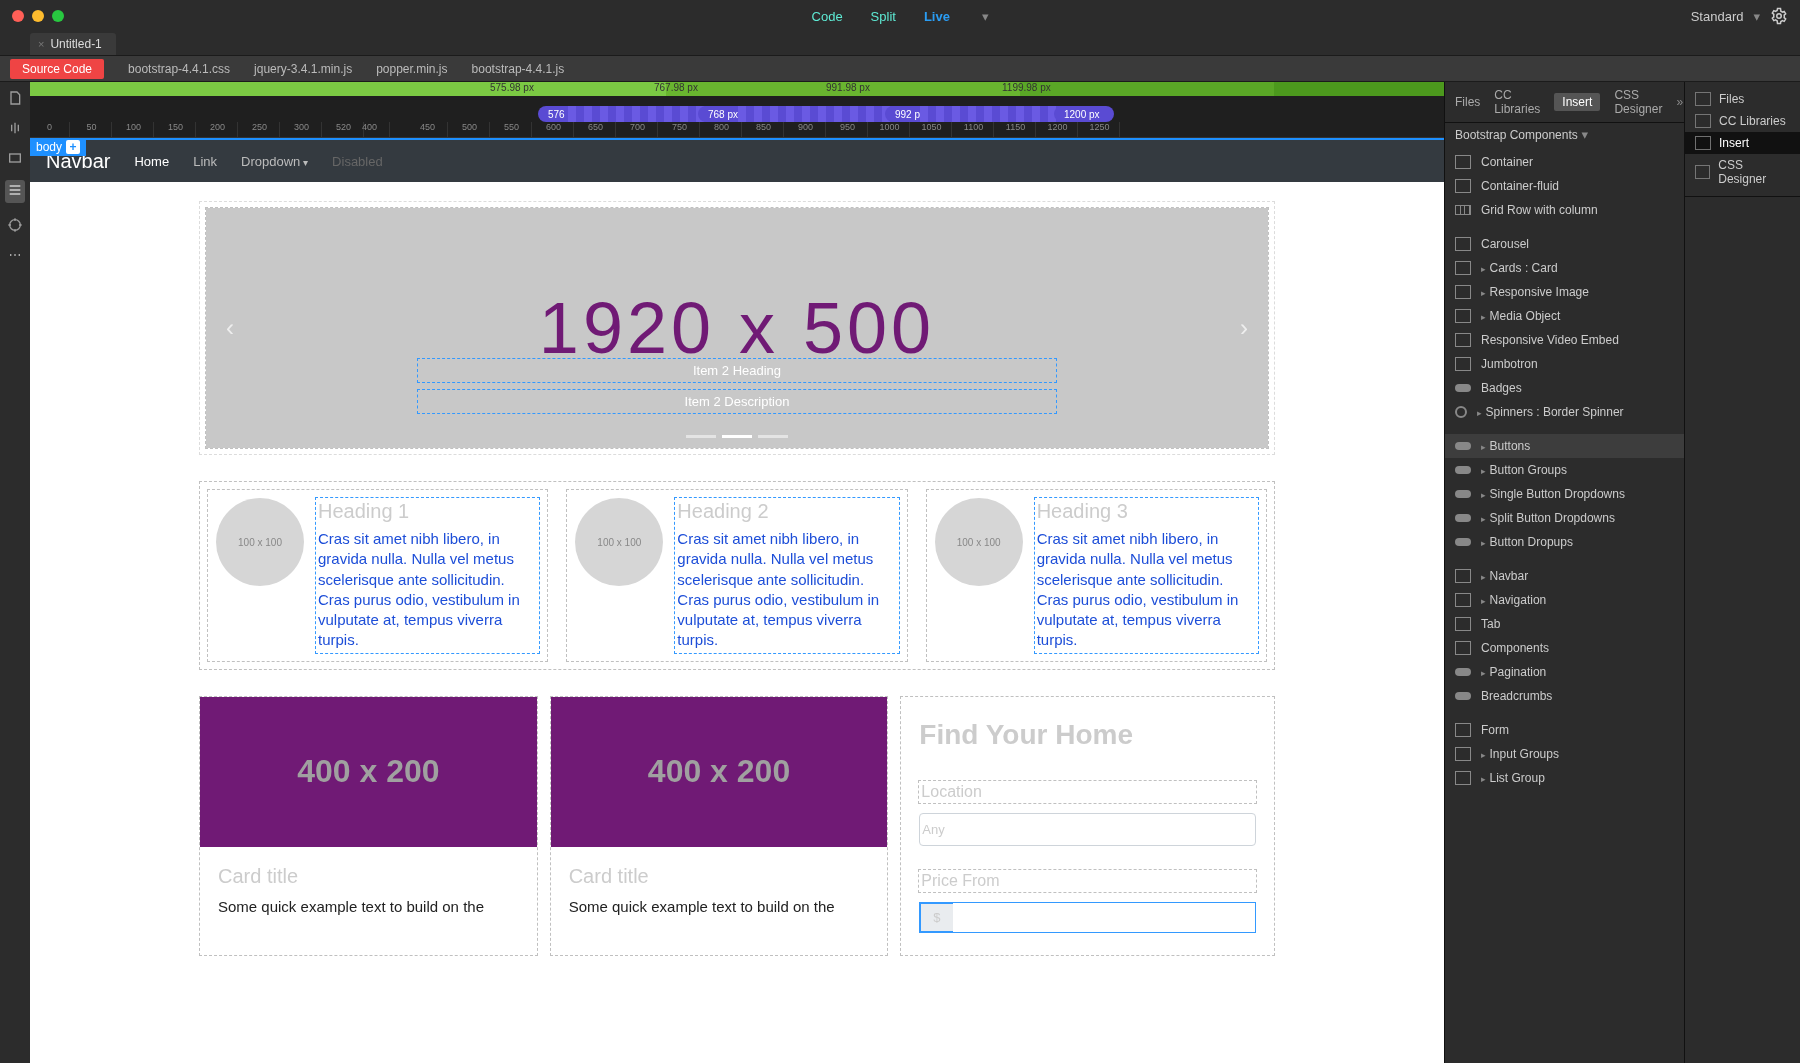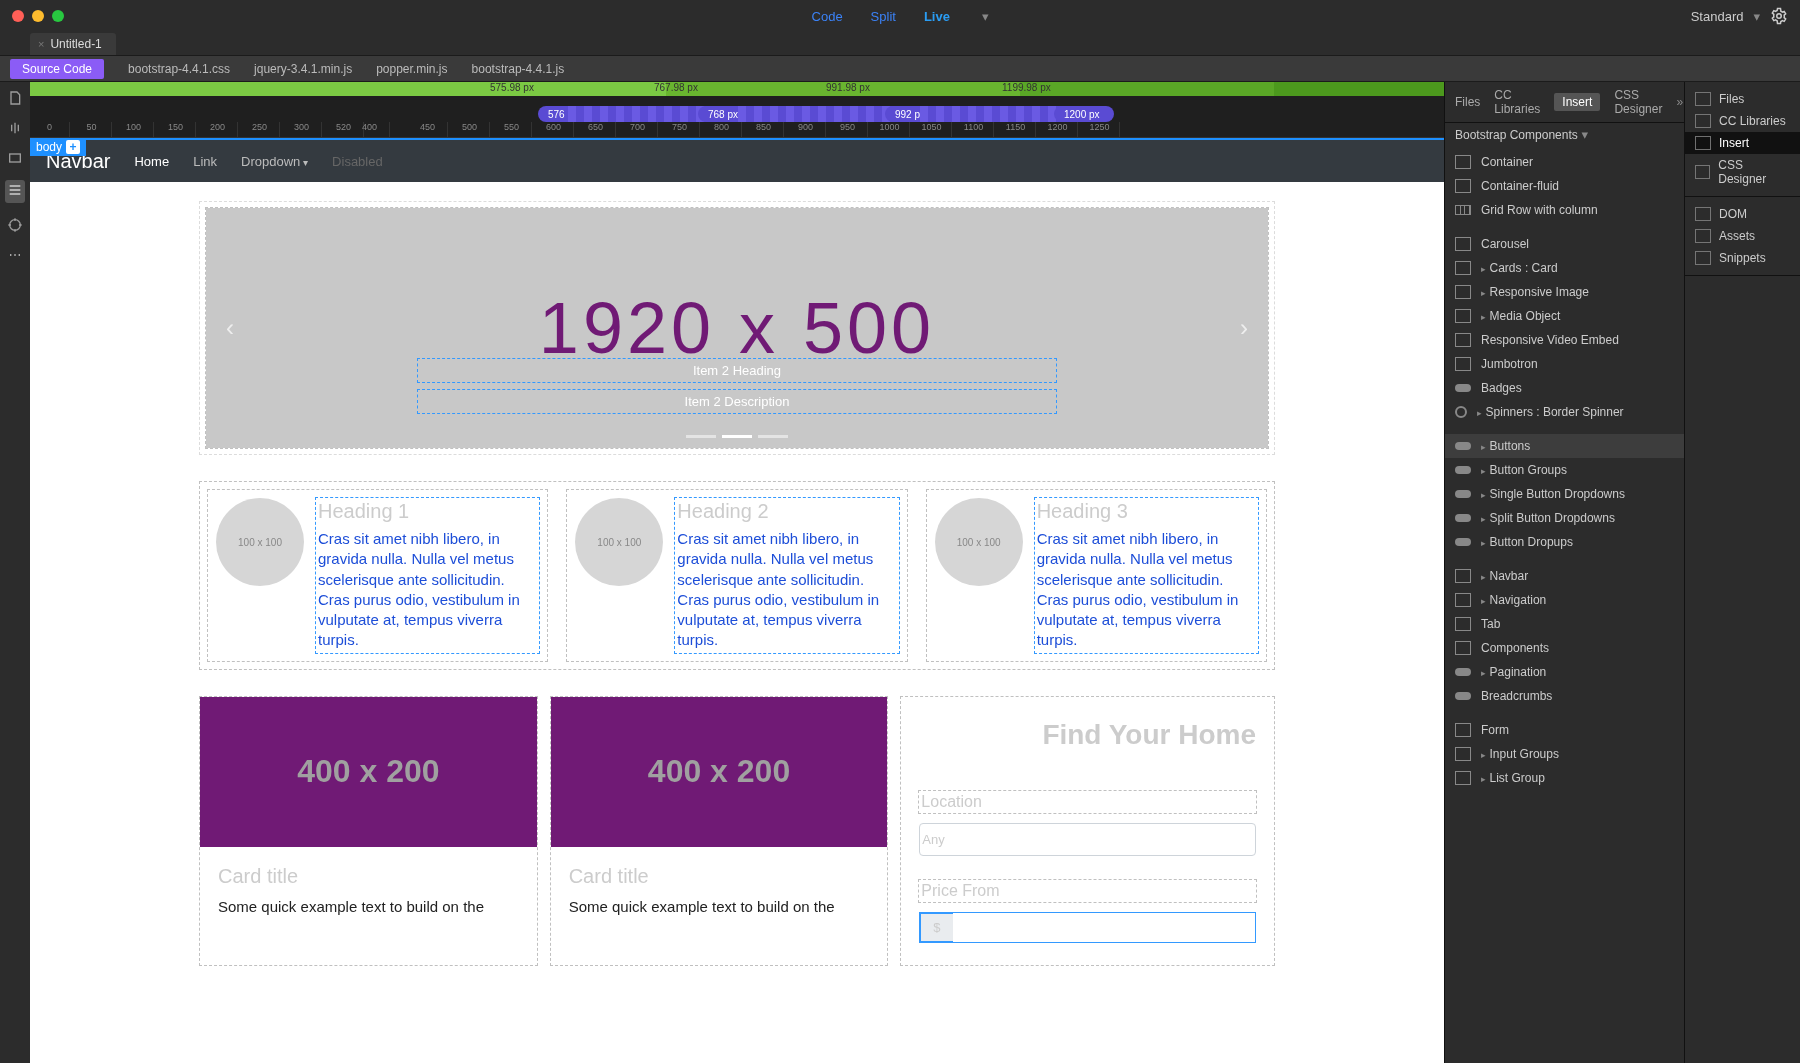--- a/index.html
+++ b/index.html
@@ -7,35 +7,35 @@
   body { background: #2c2c2c; color: #ccc; font-size: 13px; }
 
   
   .titlebar { height: 32px; background: #2c2c2c; display: flex; align-items: center; padding: 0 12px; position: relative; }
   .traffic { display: flex; gap: 8px; }
   .traffic span { width: 12px; height: 12px; border-radius: 50%; display: inline-block; }
   .traffic .close { background: #ff5f57; }
   .traffic .min   { background: #febc2e; }
   .traffic .max   { background: #28c840; }
   .titlebar-center { position: absolute; left: 50%; transform: translateX(-50%); display: flex; gap: 28px; }
-  .titlebar-center span { color: #3b82f6; }
+  .titlebar-center span { color: #5eead4; }
   .titlebar-center .active { color: #2a9df4; font-weight: 600; }
   .titlebar-center .caret { color: #888; margin-left: 4px; }
   .titlebar-right { margin-left: auto; display: flex; align-items: center; gap: 10px; color: #ccc; }
   .titlebar-right .caret { color: #888; }
   .gear { width: 18px; height: 18px; }
 
   
   .tabstrip { height: 24px; background: #2c2c2c; display: flex; align-items: flex-end; padding-left: 30px; border-bottom: 1px solid #1b1b1b; }
   .tab { background: #3a3a3a; padding: 4px 14px 4px 8px; border-radius: 3px 3px 0 0; color: #ddd; display: flex; gap: 6px; align-items: center; font-size: 12px; }
   .tab .x { color: #777; font-size: 11px; }
 
   
   .srcbar { height: 26px; background: #3a3a3a; display: flex; align-items: center; padding-left: 10px; gap: 24px; border-bottom: 1px solid #1b1b1b; }
-  .srcbar .sel { background: #8b5cf6; padding: 3px 12px; border-radius: 2px; color: #fff; font-size: 12px; }
+  .srcbar .sel { background: #ef4444; padding: 3px 12px; border-radius: 2px; color: #fff; font-size: 12px; }
   .srcbar span { font-size: 12px; color: #bbb; }
 
   
   .main { display: flex; height: calc(100% - 32px - 24px - 26px); }
   .lefticons { width: 30px; background: #2c2c2c; display: flex; flex-direction: column; align-items: center; padding-top: 8px; gap: 14px; }
   .lefticons .ico { width: 16px; height: 16px; opacity: 0.7; }
   .lefticons .sel { background: #555; border-radius: 3px; padding: 2px; }
 
   .canvaswrap { flex: 1; background: #1f1f1f; position: relative; overflow: hidden; }
   .mqbar { height: 14px; background: linear-gradient(90deg, #7bc943 0%, #7bc943 45%, #69b52f 45%, #69b52f 70%, #5aa726 70%, #5aa726 88%, #4c991d 88%); position: relative; }
@@ -84,21 +84,21 @@
   .mcard .txt p  { font-size: 15px; line-height: 1.35; color: #1d4ed8; }
   .mcard .txt { outline: 1px dashed #3399ff; padding: 2px; }
 
   .rowcards { display: flex; gap: 14px; margin-top: 28px; }
   .card { flex: 1; outline: 1px dashed #c0c0c0; }
   .card .img { height: 150px; background: #701a75; display: flex; align-items: center; justify-content: center; color: #a0a0a0; font-size: 32px; font-weight: 700; }
   .card .body { padding: 18px; }
   .card .body h4 { font-size: 20px; margin-bottom: 10px; font-weight: 500; }
   .card .body p { font-size: 15px; color: #222; }
   .formcard { flex: 1; outline: 1px dashed #c0c0c0; padding: 22px 18px; }
-  .formcard h2 { font-size: 28px; text-align: right; margin-bottom: 40px; font-weight: 600; }
+  .formcard h2 { font-size: 28px; text-align: left; margin-bottom: 30px; font-weight: 600; }
   .formcard label { font-size: 16px; display: block; margin-bottom: 10px; outline: 1px dashed #c0c0c0; padding: 2px; }
   .formcard .inputrow { display: flex; border: 1px solid #3399ff; background: #fff; }
   .formcard .ig { border: 1px solid #ced4da; padding: 8px 2px; border-radius: 4px; margin-bottom: 24px; }
   .formcard .prefix { background: #e9ecef; border: 1px solid #3399ff; border-right: none; padding: 6px 12px; }
   .formcard input { flex: 1; padding: 6px 10px; border: none; font-size: 15px; }
 
   
   .rightpanels { width: 356px; display: flex; background: #737373; }
   .insertpanel { width: 240px; background: #2c2c2c; border-left: 1px solid #111; }
   .panel-tabs { display: flex; gap: 14px; padding: 6px 10px; border-bottom: 1px solid #111; align-items: center; }
@@ -456,30 +456,16 @@
           </div>
         <div class="item active">
             <span class="ico"></span>
             <span>Insert</span>
           </div>
         <div class="item">
             <span class="ico"></span>
             <span>CSS Designer</span>
           </div>
       </div>
-      <div class="grp">
-        <div class="item">
-            <span class="ico"></span>
-            <span>DOM</span>
-          </div>
-        <div class="item">
-            <span class="ico"></span>
-            <span>Assets</span>
-          </div>
-        <div class="item">
-            <span class="ico"></span>
-            <span>Snippets</span>
-          </div>
-      </div>
     </div>
   </div>
 
 </div>
 
 </body></html>

